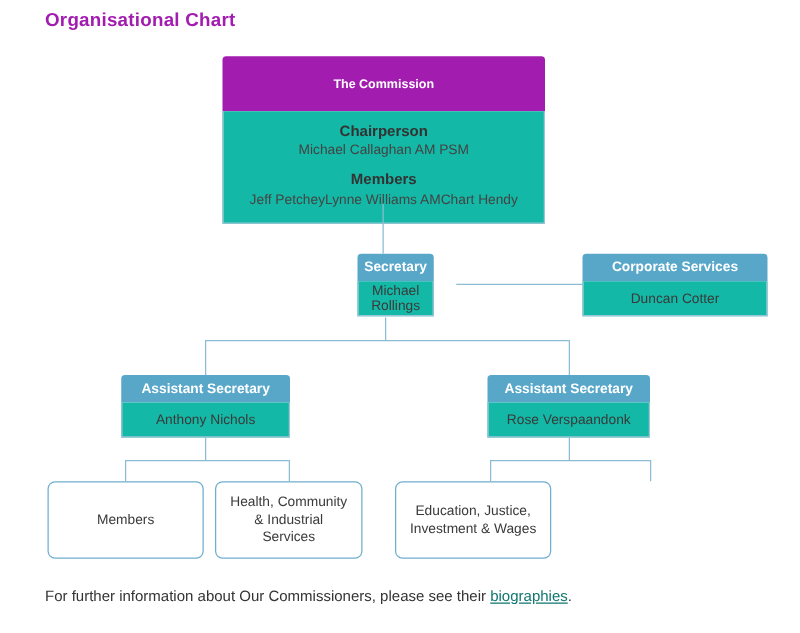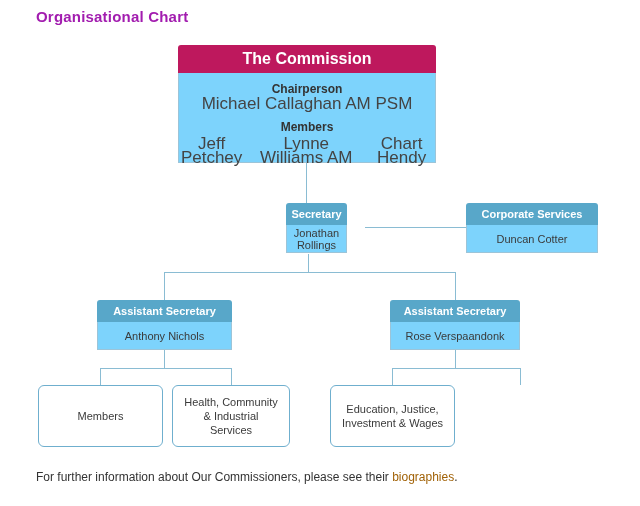--- a/index.html
+++ b/index.html
@@ -12,59 +12,59 @@
     position:absolute; left:36px; top:8px;
     font-size:15px; font-weight:bold; color:#a21caf; letter-spacing:.2px;
   }
   .box { position:absolute; background:#fff; }
   .box .hdr {
     color:#fff; font-weight:bold; text-align:center;
     display:flex; align-items:center; justify-content:center;
     border-radius:3px 3px 0 0;
   }
   .box .bdy {
-    background:#7dd3fc; border:1px solid #9cc4d8; border-top:none;
+    background:#14b8a6; border:1px solid #9cc4d8; border-top:none;
     text-align:center; color:#3a3a3a;
   }
   
   .commission { left:178px; top:45px; width:258px; }
-  .commission .hdr { height:28px; background:#be185d; font-size:16px; }
+  .commission .hdr { height:44px; background:#a21caf; font-size:10px; }
   .commission .bdy { height:90px; padding-top:9px; font-size:11px; }
   .lbl-bold { font-size:12px; font-weight:bold; color:#333; line-height:15px; }
-  .name-line { font-size:17px; color:#444; line-height:14px; }
-  .members-row { display:flex; justify-content:center; gap:12px; margin-top:2px; }
+  .name-line { font-size:11px; color:#444; line-height:14px; }
+  .members-row { display:flex; justify-content:center; gap:0; margin-top:2px; }
   .spacer8 { height:9px; }
   
   .mid .hdr { height:22px; background:#58a7c9; font-size:11px; }
   .mid .bdy { height:28px; display:flex; align-items:center; justify-content:center; font-size:11px; }
   .secretary { left:253px; top:203px; width:94px;padding-left:33px; }
-  .corporate { left:466px; top:203px; width:132px; }
+  .corporate { left:466px; top:203px; width:148px; }
   .asst-left { left:97px;  top:300px; width:135px; }
   .asst-right{ left:390px; top:300px; width:130px; }
   
   .leaf {
     position:absolute; top:385px; height:62px; background:#fff;
     border:1px solid #6fafce; border-radius:6px;
     display:flex; align-items:center; justify-content:center;
     text-align:center; font-size:11px; color:#3a3a3a; line-height:1.3;
     padding:4px 8px;
   }
   .leaf1 { left:38px;  width:125px; }
   .leaf2 { left:172px; width:118px; }
-  .leaf3 { left:330px; width:125px; }
+  .leaf3 { left:316px; width:125px; }
   .leaf4 { left:458px; width:124px; }
   
   .line { position:absolute; background:#8abcd3; }
   .v { width:1px; }
   .h { height:1px; }
   
   .footer {
     position:absolute; left:36px; top:470px; font-size:12px; color:#333;
   }
-  .footer a { color:#a16207; cursor:pointer;margin-top:12px; }
+  .footer a { color:#0f766e; text-decoration:underline; cursor:pointer;margin-top:12px; }
 </style>
 </head>
 <body>
 
 <div class="canvas">
 
   <div class="page-title">Organisational Chart</div>
 
   <div class="box commission">
     <div class="hdr">The Commission</div>
@@ -78,21 +78,21 @@
         <span class="name-line">Lynne Williams AM</span>
         <span class="name-line">Chart Hendy</span>
       </div>
     </div>
   </div>
 
   <div class="line v" style="left:306px; top:163px; height:40px;"></div>
 
   <div class="box mid secretary">
     <div class="hdr">Secretary</div>
-    <div class="bdy">Jonathan Rollings</div>
+    <div class="bdy">Michael Rollings</div>
   </div>
 
   <div class="line h" style="left:365px; top:227px; width:101px;"></div>
 
   <div class="box mid corporate">
     <div class="hdr">Corporate Services</div>
     <div class="bdy">Duncan Cotter</div>
   </div>
 
   <div class="line v" style="left:308px; top:254px; height:18px;"></div>

